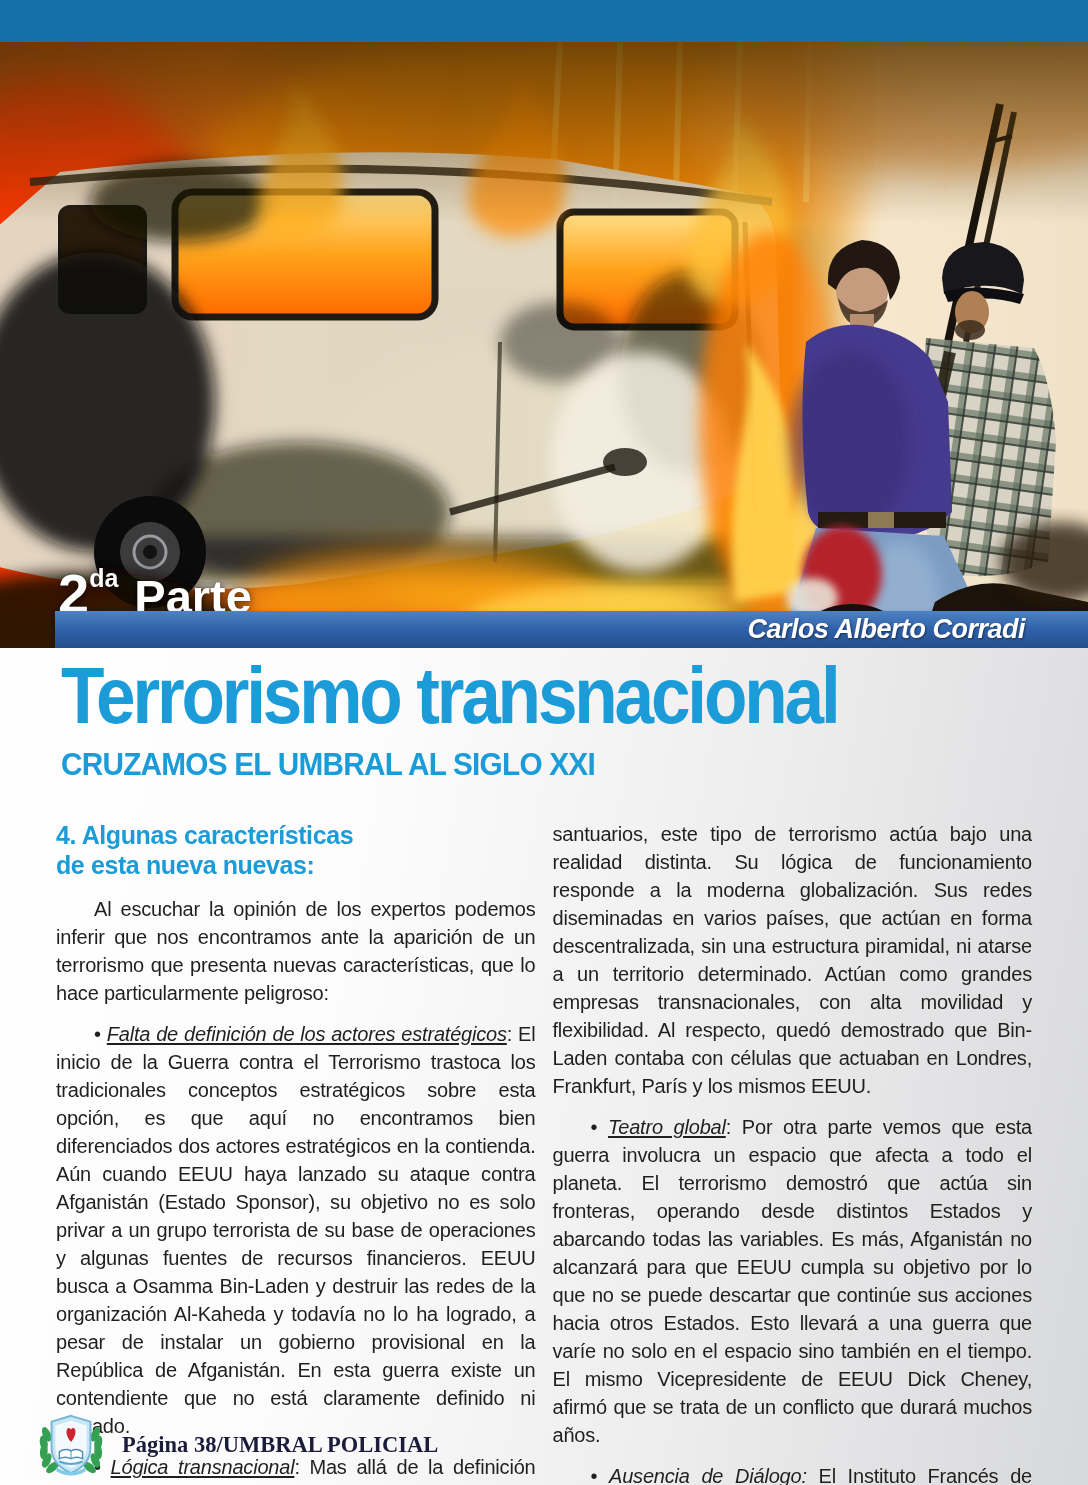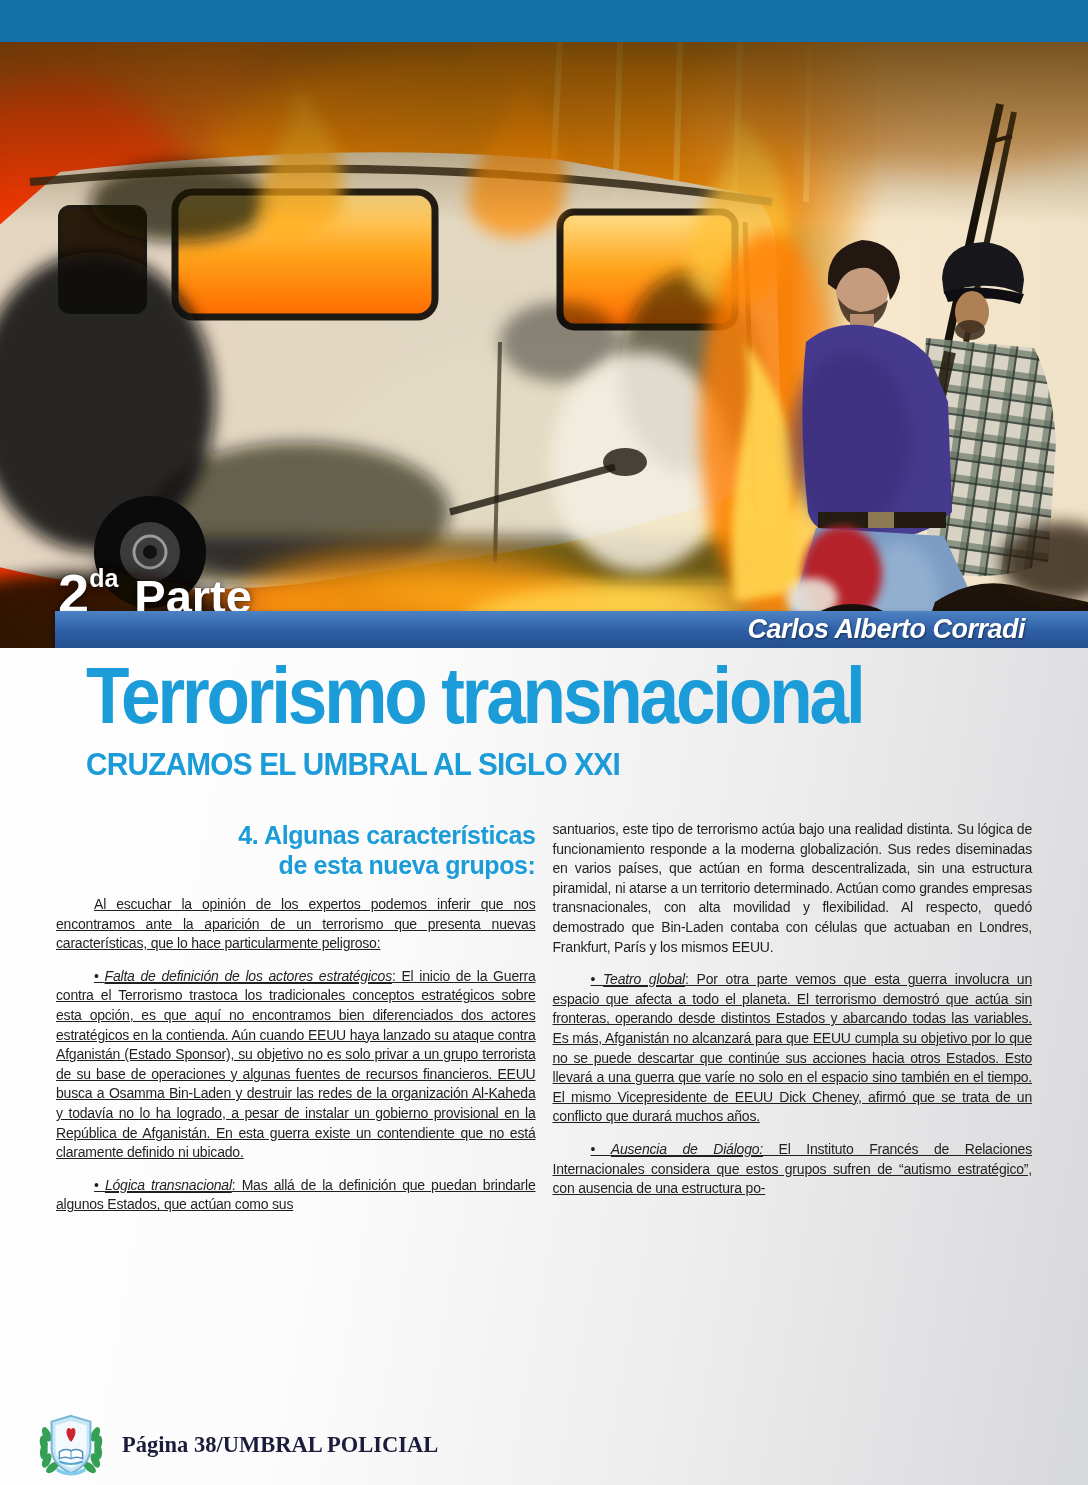--- a/index.html
+++ b/index.html
@@ -25,45 +25,45 @@
     background: linear-gradient(180deg,#4d82c4 0%, var(--author-bar-blue,#2d5ea6) 55%, #254f8d 100%);
     box-shadow: 0 4px 7px rgba(0,0,0,.4);
     display:flex; align-items:center; justify-content:flex-end; padding-right:108px;
   }
   .author-bar .author {
     color:#ffffff; font-size:27px; font-weight:700; font-style:italic; letter-spacing:-0.5px;
     text-shadow:1px 1px 2px rgba(0,0,0,.45);
   }
 
   
-  .title-block { padding-left:86px; }
+  .title-block { padding-left:61px; }
   .page-title {
     margin:8px 0 0; color: var(--accent-blue,#1b9cd8);
     font-size:79px; font-weight:700; letter-spacing:-3.5px; line-height:1;
     transform:scaleX(0.9); transform-origin:left center; white-space:nowrap;
   }
   .page-subtitle {
     margin:14px 0 0; color: var(--accent-blue,#1b9cd8);
     font-size:31px; font-weight:700; letter-spacing:-0.8px; line-height:1;
     transform:scaleX(0.96); transform-origin:left center; white-space:nowrap;
   }
 
   
   .article { display:flex; gap:17px; padding:0 56px; margin-top:40px; }
   .col { flex:1; min-width:0; }
   .sec-heading {
     margin:0 0 15px; color: var(--accent-blue,#1b9cd8);
     font-size:25px; font-weight:700; line-height:1.2; letter-spacing:-0.4px;
   }
-  .sec-heading .hl { display:block;text-align:right; }
+  .sec-heading .hl { display:block; }
   .para {
-    margin:0 0 13px; font-size:14px; line-height:1.4; letter-spacing:-0.2px;
+    margin:0 0 13px; font-size:20px; line-height:1.4; letter-spacing:-0.2px;
     color: var(--body-text,#1f1f1d); text-align:justify;
   }
-  .para.indent, .para.bulleted { text-indent:38px;text-decoration:underline; }
+  .para.indent, .para.bulleted { text-indent:38px; }
   .para .lead { font-style:italic; text-decoration:underline; text-underline-offset:2px;margin-top:24px; }
 
   
   .footer { position:absolute; left:34px; bottom:6px; display:flex; align-items:center; gap:14px; }
   .footer-text {
     font-family:"Liberation Serif", serif; font-weight:700; font-size:22.5px;
     color: var(--footer-text,#1b1b3c); display:flex; gap:0; align-items:baseline;
   }
 </style>
 </head>
@@ -226,21 +226,21 @@
 
   <div class="title-block">
     <h1 class="page-title">Terrorismo transnacional</h1>
     <h2 class="page-subtitle">CRUZAMOS EL UMBRAL AL SIGLO XXI</h2>
   </div>
 
   <div class="article">
     <div class="col">
       <h3 class="sec-heading">
         <span class="hl">4. Algunas características</span>
-        <span class="hl">de esta nueva grupos:</span>
+        <span class="hl">de esta nueva nuevas:</span>
       </h3>
       <div class="paras">
           <p class="para indent"><span>Al escuchar la opinión de los expertos podemos inferir que nos encontramos ante la aparición de un terrorismo que presenta nuevas características, que lo hace particularmente peligroso:</span></p>
           <p class="para bulleted"><span class="bullet">• </span><span class="lead">Falta de definición de los actores estratégicos</span><span>: El inicio de la Guerra contra el Terrorismo trastoca los tradicionales conceptos estratégicos sobre esta opción, es que aquí no encontramos bien diferenciados dos actores estratégicos en la contienda. Aún cuando EEUU haya lanzado su ataque contra Afganistán (Estado Sponsor), su objetivo no es solo privar a un grupo terrorista de su base de operaciones y algunas fuentes de recursos financieros. EEUU busca a Osamma Bin-Laden y destruir las redes de la organización Al-Kaheda y todavía no lo ha logrado, a pesar de instalar un gobierno provisional en la República de Afganistán. En esta guerra existe un contendiente que no está claramente definido ni ubicado.</span></p>
           <p class="para bulleted"><span class="bullet">• </span><span class="lead">Lógica transnacional</span><span>: Mas allá de la definición que puedan brindarle algunos Estados, que actúan como sus</span></p>
         </div>
     </div>
     <div class="col">
       <div class="paras">
           <p class="para"><span>santuarios, este tipo de terrorismo actúa bajo una realidad distinta. Su lógica de funcionamiento responde a la moderna globalización. Sus redes diseminadas en varios países, que actúan en forma descentralizada, sin una estructura piramidal, ni atarse a un territorio determinado. Actúan como grandes empresas transnacionales, con alta movilidad y flexibilidad. Al respecto, quedó demostrado que Bin-Laden contaba con células que actuaban en Londres, Frankfurt, París y los mismos EEUU.</span></p>

